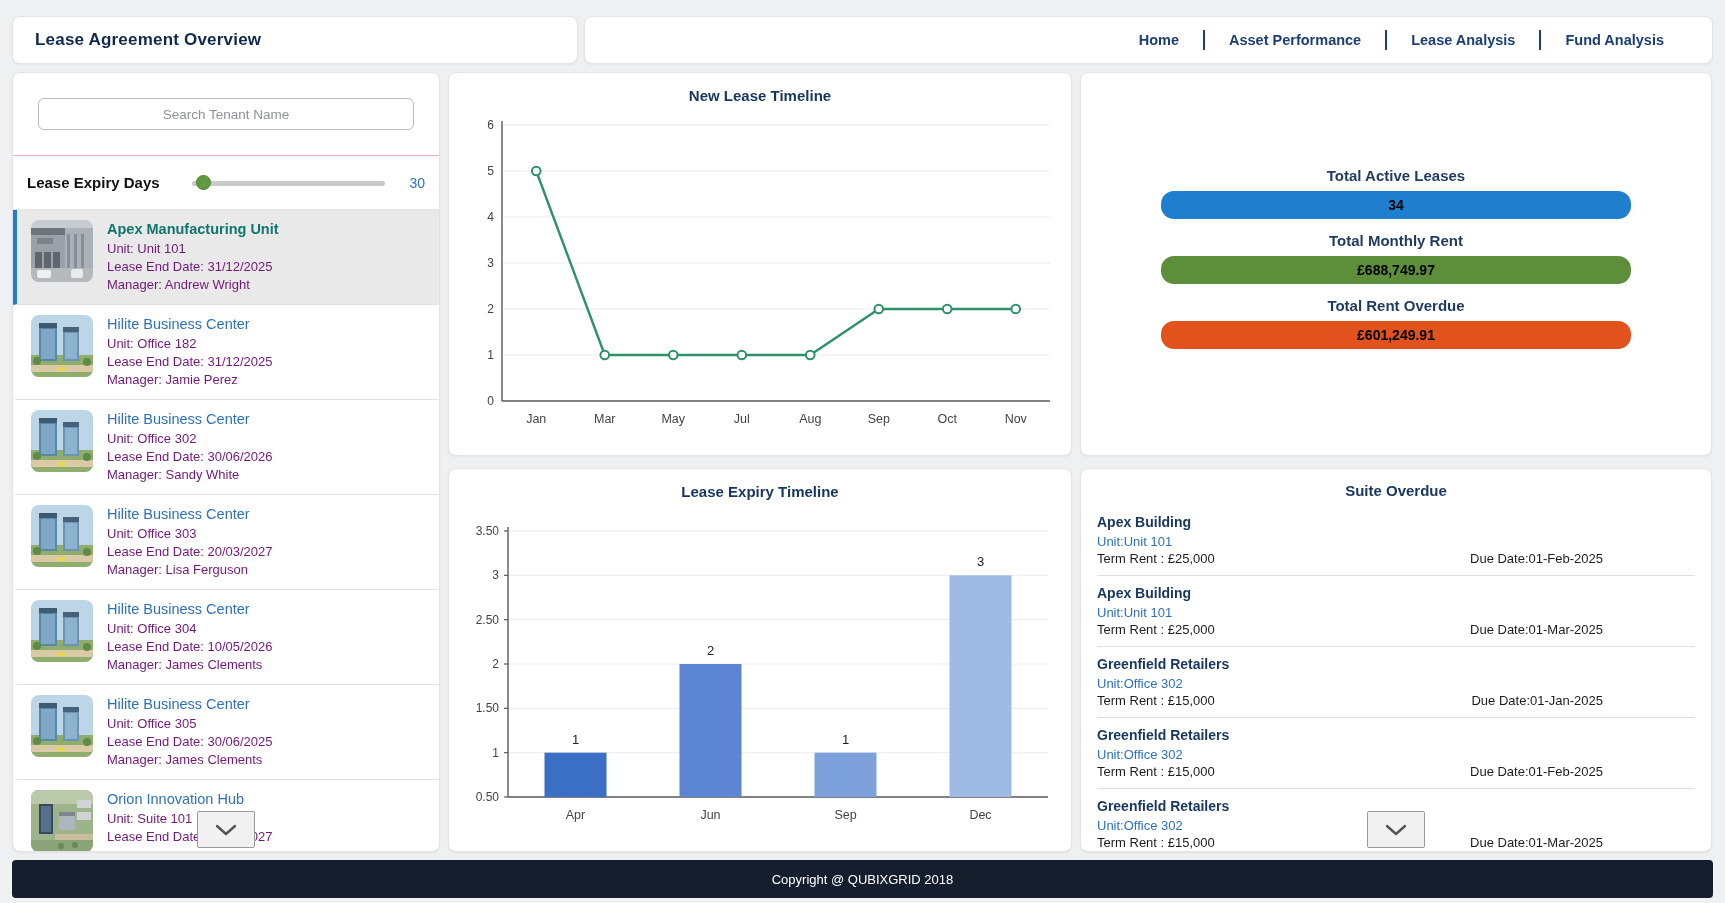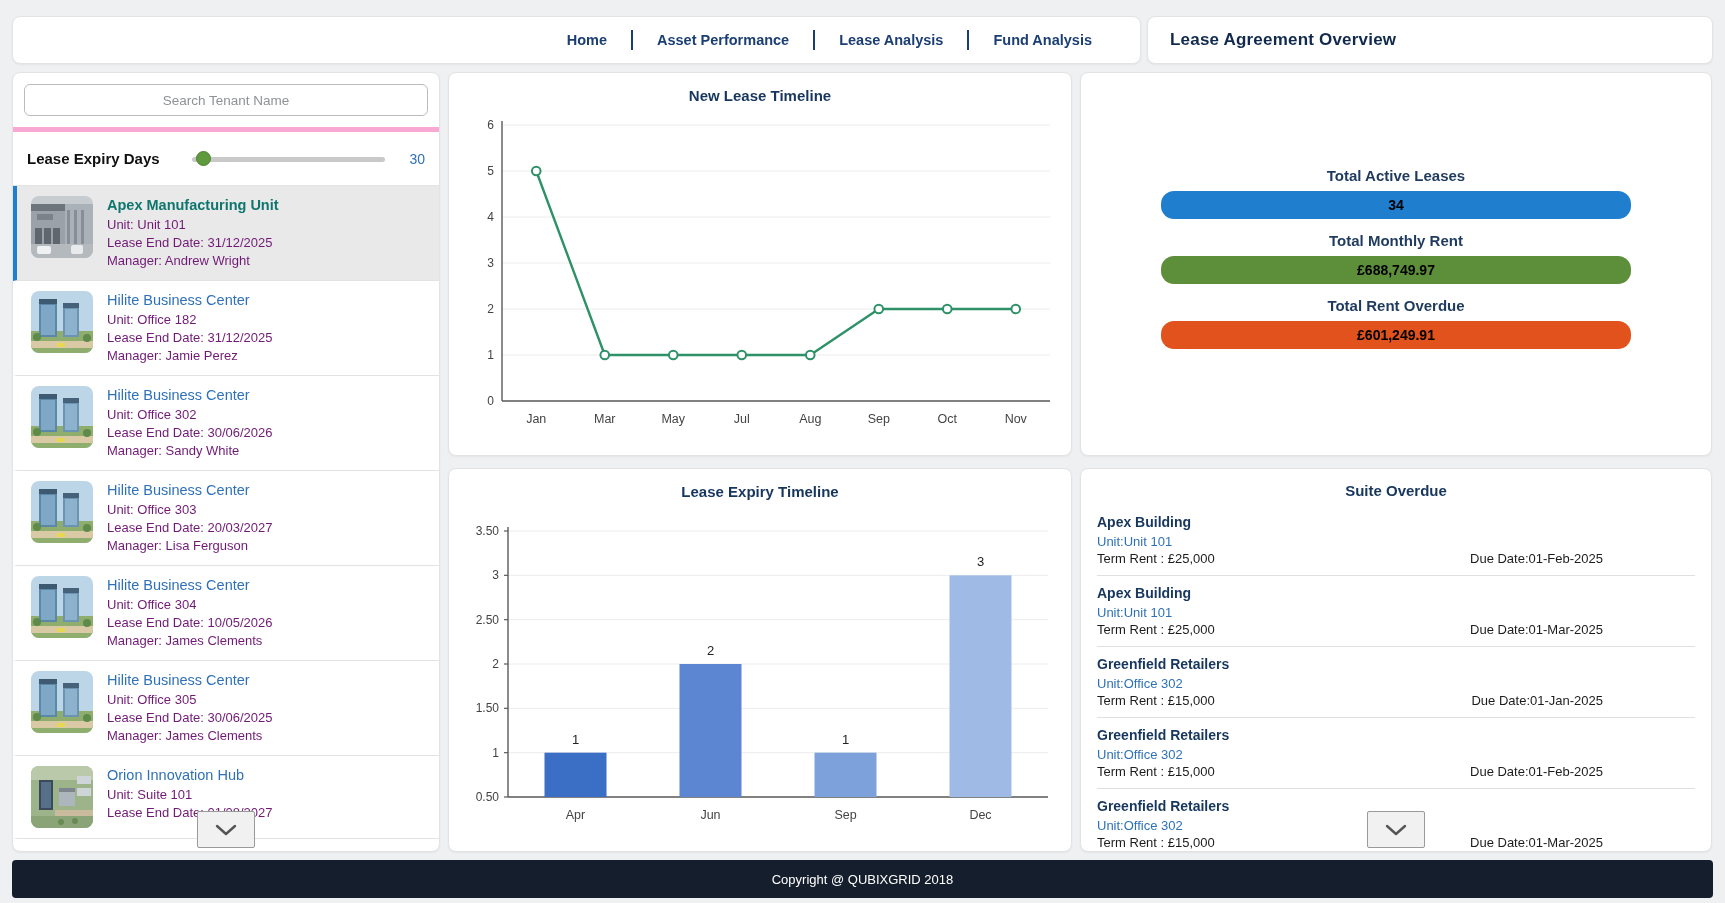--- a/index.html
+++ b/index.html
@@ -20,21 +20,21 @@
   .main-row { height:780px; display:flex; gap:8px; }
   .sidebar { width:428px; position:relative; overflow:hidden; display:flex; flex-direction:column; }
   .mid-col, .right-col { display:flex; flex-direction:column; gap:12px; }
   .mid-col { width:624px; }
   .right-col { width:632px; }
   .chart-card { height:384px; position:relative; }
   .stats-card { height:384px; display:flex; flex-direction:column; justify-content:center; align-items:center; }
   .overdue-card { height:384px; position:relative; overflow:hidden; padding:0 16px; }
 
   
-  .search-wrap { padding:11px; border-bottom:5px solid #f9a8d4; }
+  .search-wrap { padding:25px; border-bottom:1px solid #f9a8d4; }
   .search-wrap input { width:100%; height:32px; border:1px solid #b9bcbf; border-radius:6px; text-align:center; font-size:13.5px; color:#333; outline:none; font-family:"Liberation Sans",sans-serif; }
   .search-wrap input::placeholder { color:#8e9297; }
   .expiry-row { display:flex; align-items:center; padding:0 14px; height:54px; border-bottom:1px solid #e4e4e4; }
   .expiry-label { font-size:15px; font-weight:bold; color:#111; margin-right:32px; white-space:nowrap; }
   .slider { position:relative; flex:1; height:16px; cursor:pointer; }
   .slider-track { position:absolute; top:6px; left:0; right:0; height:5px; background:#c9c9c9; border-radius:3px; }
   .slider-thumb { position:absolute; top:0px; left:4px; width:15px; height:15px; border-radius:50%; background:#5f9a3e; border:1px solid #4d8030; }
   .expiry-value { font-size:14px; color:#2f71b8; margin-left:16px; width:24px; text-align:right; }
   .lease-list { flex:1; overflow:hidden; }
   .lease-card { display:flex; gap:14px; padding:10px 12px 10px 14px; border-left:4px solid transparent; border-bottom:1px solid #e2e2e2; cursor:pointer; }
@@ -68,31 +68,31 @@
   
   .footer { height:38px; margin-top:8px; background:#151e2c; border-radius:4px; display:flex; align-items:center; justify-content:center; }
   .footer span { color:#fff; font-size:13px; }
 </style>
 </head>
 <body>
 
 <div class="page">
 
   <div class="header-row">
+    <div class="card header-left">
+      <h1>Lease Agreement Overview</h1>
+    </div>
     <div class="card header-right">
       <a class="nav-link">Home</a>
       <span class="nav-sep"></span>
       <a class="nav-link">Asset Performance</a>
       <span class="nav-sep"></span>
       <a class="nav-link">Lease Analysis</a>
       <span class="nav-sep"></span>
       <a class="nav-link">Fund Analysis</a>
-    </div>
-    <div class="card header-left">
-      <h1>Lease Agreement Overview</h1>
     </div>
   </div>
 
   <div class="main-row">
 
     <div class="card sidebar">
       <div class="search-wrap">
         <input type="text" placeholder="Search Tenant Name" style="">
       </div>
       <div class="expiry-row">

